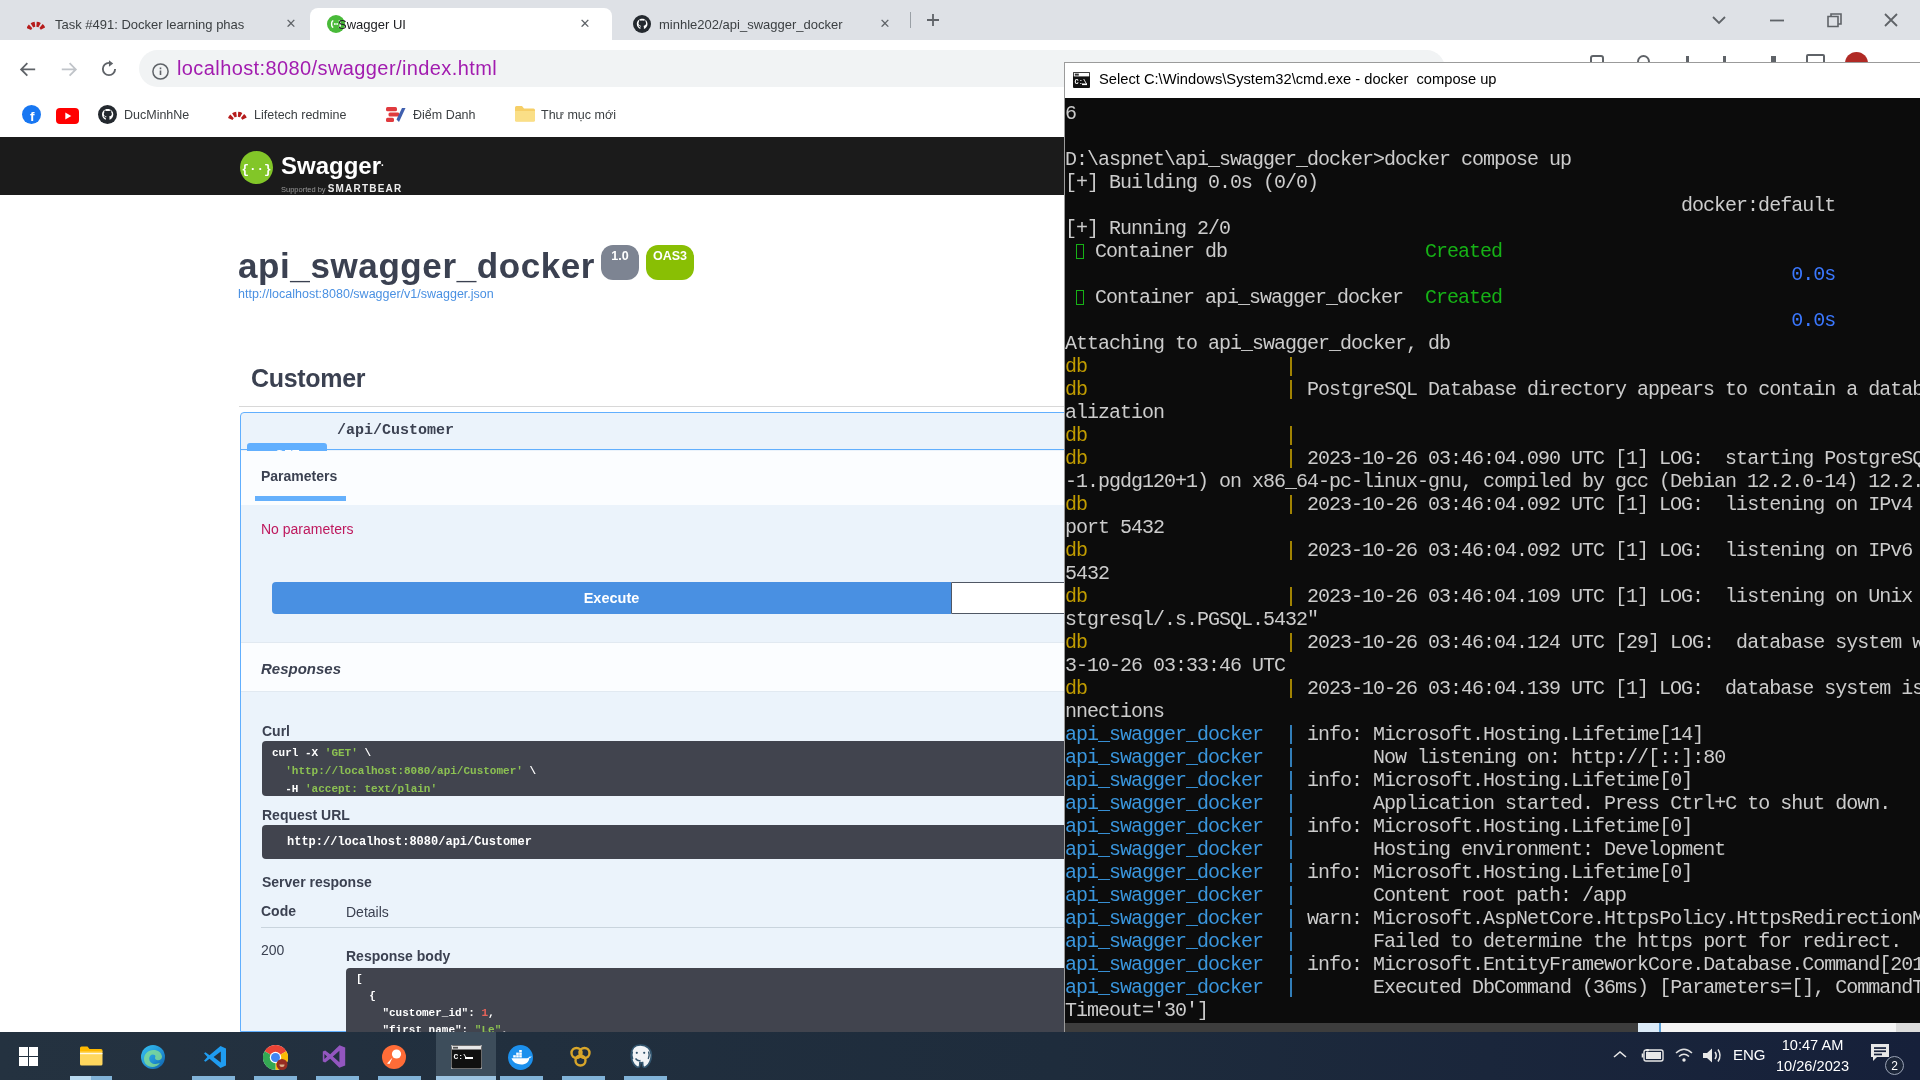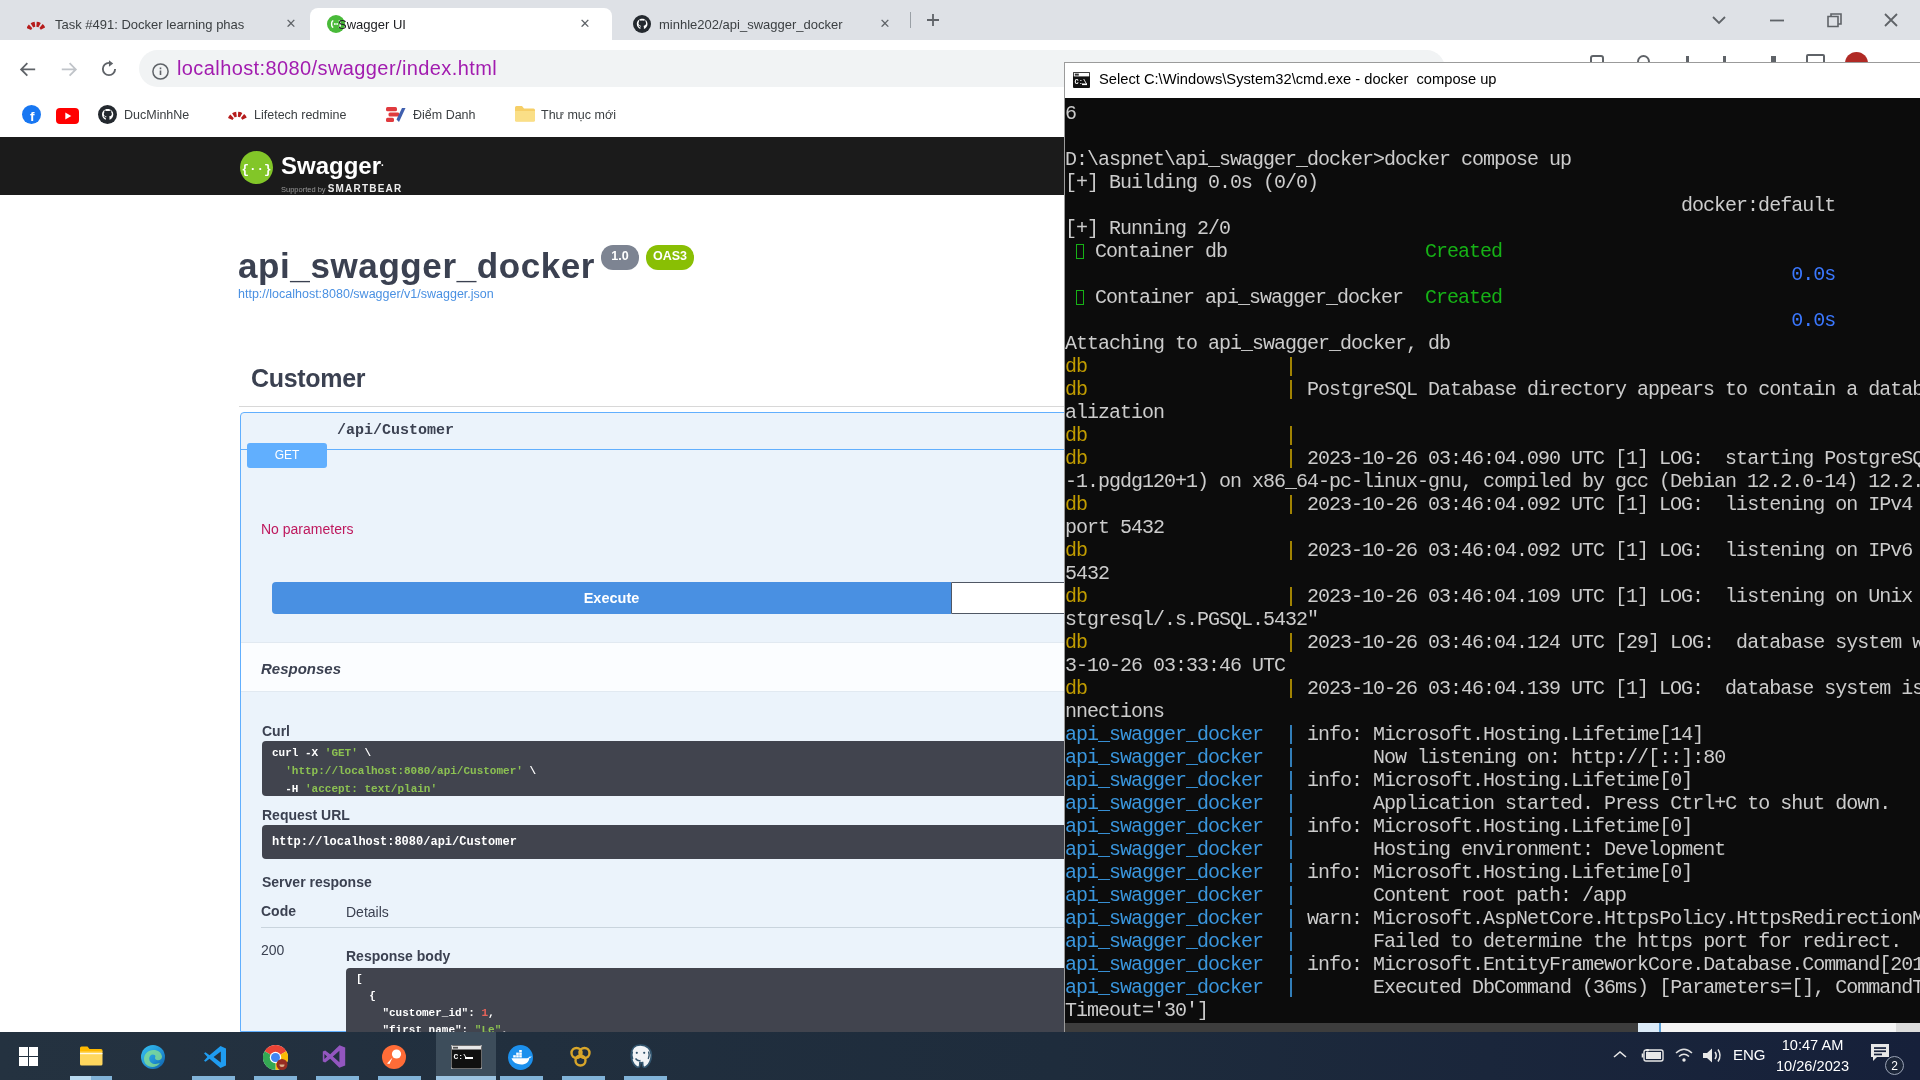--- a/index.html
+++ b/index.html
@@ -25,21 +25,21 @@
   #urltext { position:absolute; left:38px; top:7px; font-size:20px; color:#a21caf; letter-spacing:0.4px; }
 
   
   #bookmarks { left:0; top:97px; width:1920px; height:38px; background:#fff; }
   .bm { position:absolute; top:11px; font-size:12.5px; color:#3c4043; white-space:nowrap; }
 
   
   #page { left:0; top:135px; width:1920px; height:897px; background:#fff; }
   #topbar { position:absolute; left:0; top:2px; width:1920px; height:58px; background:#1b1b1b; }
   .swtitle { position:absolute; left:238px; top:111px; font-size:35px; font-weight:bold; color:#3b4151; letter-spacing:0.6px; }
-  .badge { position:absolute; font-size:12.5px; font-weight:bold; color:#fff; height:25px; line-height:23px; border-radius:12px; text-align:center; }
+  .badge { position:absolute; font-size:12.5px; font-weight:bold; color:#fff; height:35px; line-height:23px; border-radius:12px; text-align:center; }
   #swlink { position:absolute; left:238px; top:152px; font-size:12.5px; color:#4990e2; }
   #custh { position:absolute; left:251px; top:229px; font-size:25px; font-weight:bold; color:#3b4151; letter-spacing:-0.3px; }
   #secline { position:absolute; left:239px; top:271px; width:1442px; height:1px; background:#d8d8d8; }
 
   
   #opblock { position:absolute; left:240px; top:277px; width:1441px; height:620px; background:#ebf3fb; border:1px solid #61affe; border-radius:4px 4px 0 0; }
   
   #summary { position:absolute; left:0; top:0; width:100%; height:37px; border-bottom:1px solid #61affe; }
   #getbtn { position:absolute; left:6px; top:7px; width:80px; height:25px; background:#61affe; border-radius:3px; color:#fff; font-weight:normal; font-size:12px; text-align:center; line-height:25px; font-family:"Liberation Sans",sans-serif;margin-top:23px; }
   #getpath { position:absolute; left:96px; top:9px; font-family:"Liberation Mono",monospace; font-weight:bold; font-size:15px; color:#3b4151; }
@@ -185,35 +185,39 @@
     <div class="swtitle">api_swagger_docker</div>
     <div class="badge" style="left:601px;top:110px;width:38px;background:#7d8492;">1.0</div>
     <div class="badge" style="left:646px;top:110px;width:48px;background:#89bf04;">OAS3</div>
     <div id="swlink">http://localhost:8080/swagger/v1/swagger.json</div>
     <div id="custh">Customer</div>
     <div id="secline"></div>
     <div id="opblock">
       <div id="summary"></div>
       <div id="getbtn">GET</div>
       <div id="getpath">/api/Customer</div>
+      <div id="paramband">
+        <div id="paramtitle">Parameters</div>
+        <div id="tabline"></div>
+      </div>
       <div id="noparams">No parameters</div>
       <div id="exebtn">Execute</div>
       <div id="clearbtn"></div>
       <div id="respband">
           <div id="resptitle">Responses</div>
         </div>
       <div class="sublabel" style="left:21px;top:310px;">Curl</div>
       <div class="darkblock" style="left:21px;top:328px;width:1420px;height:55px;font-size:11px;">
         <pre style="padding:2.5px 10px 0;line-height:18px;">curl -X <span class="grn">'GET'</span> \
   <span class="grn">'http://localhost:8080/api/Customer'</span> \
   -H <span class="grn">'accept: text/plain'</span></pre>
       </div>
       <div class="sublabel" style="left:21px;top:394px;">Request URL</div>
       <div class="darkblock" style="left:21px;top:412px;width:1420px;height:34px;">
-        <pre style="padding:10px 10px;">http://localhost:8080/api/Customer</pre>
+        <pre style="padding:10px 25px;">http://localhost:8080/api/Customer</pre>
       </div>
       <div class="sublabel" style="left:21px;top:461px;">Server response</div>
       <div class="sublabel" style="left:20px;top:490px;">Code</div>
       <div style="position:absolute;left:105px;top:491px;font-size:14px;color:#3b4151;">Details</div>
       <div style="position:absolute;left:20px;top:514px;width:1421px;height:1px;background:#c9d4dd;"></div>
       <div style="position:absolute;left:20px;top:529px;font-size:14px;color:#3b4151;">200</div>
       <div class="sublabel" style="left:105px;top:535px;">Response body</div>
       <div class="darkblock" style="left:105px;top:555px;width:1336px;height:120px;font-size:11px;">
         <pre style="padding:3px 10px 0;line-height:17px;">[
   {

